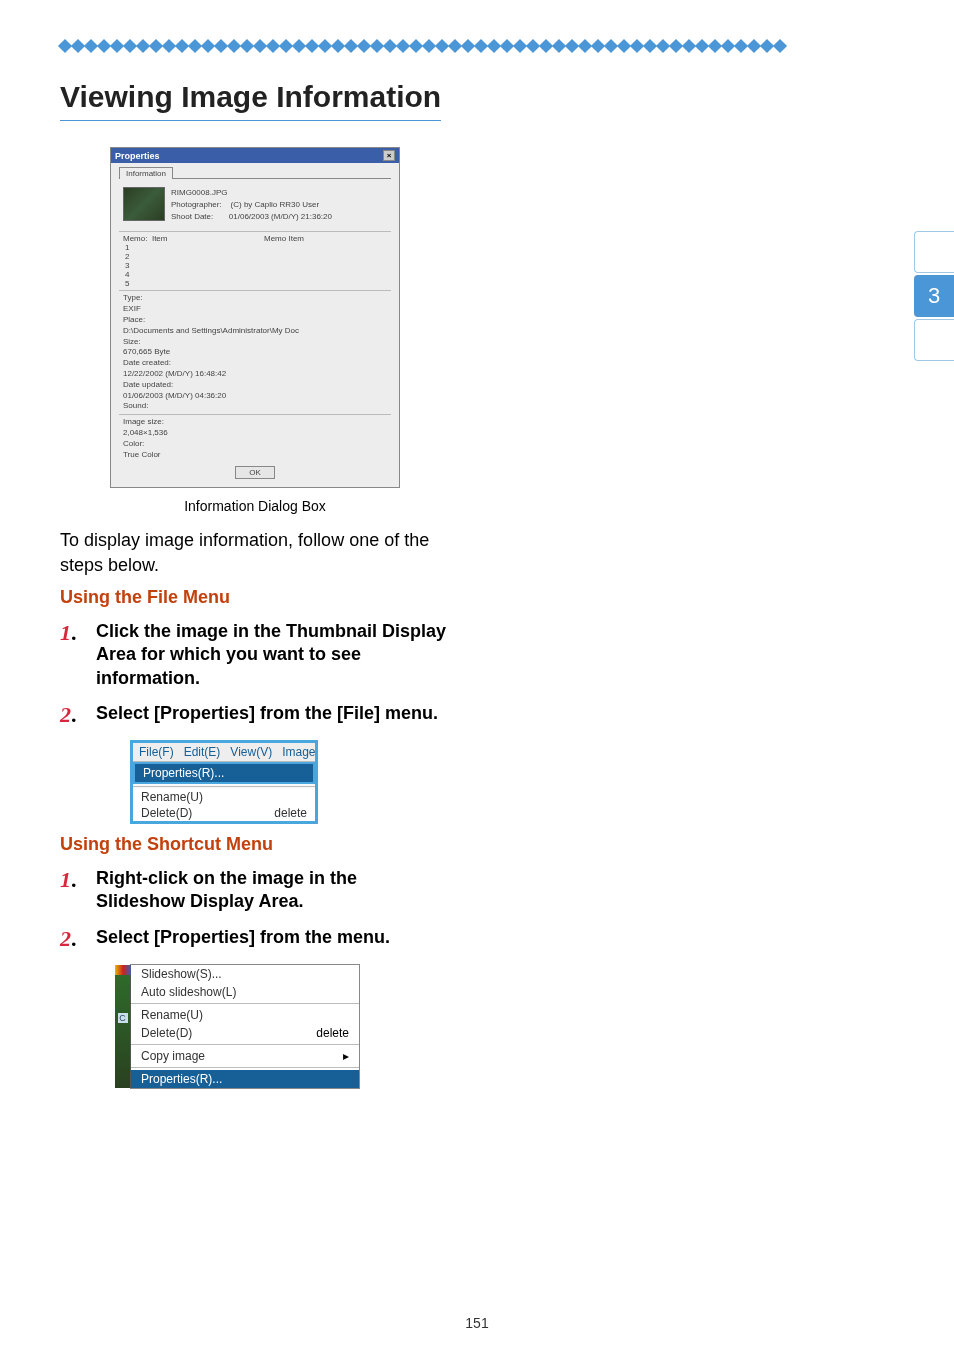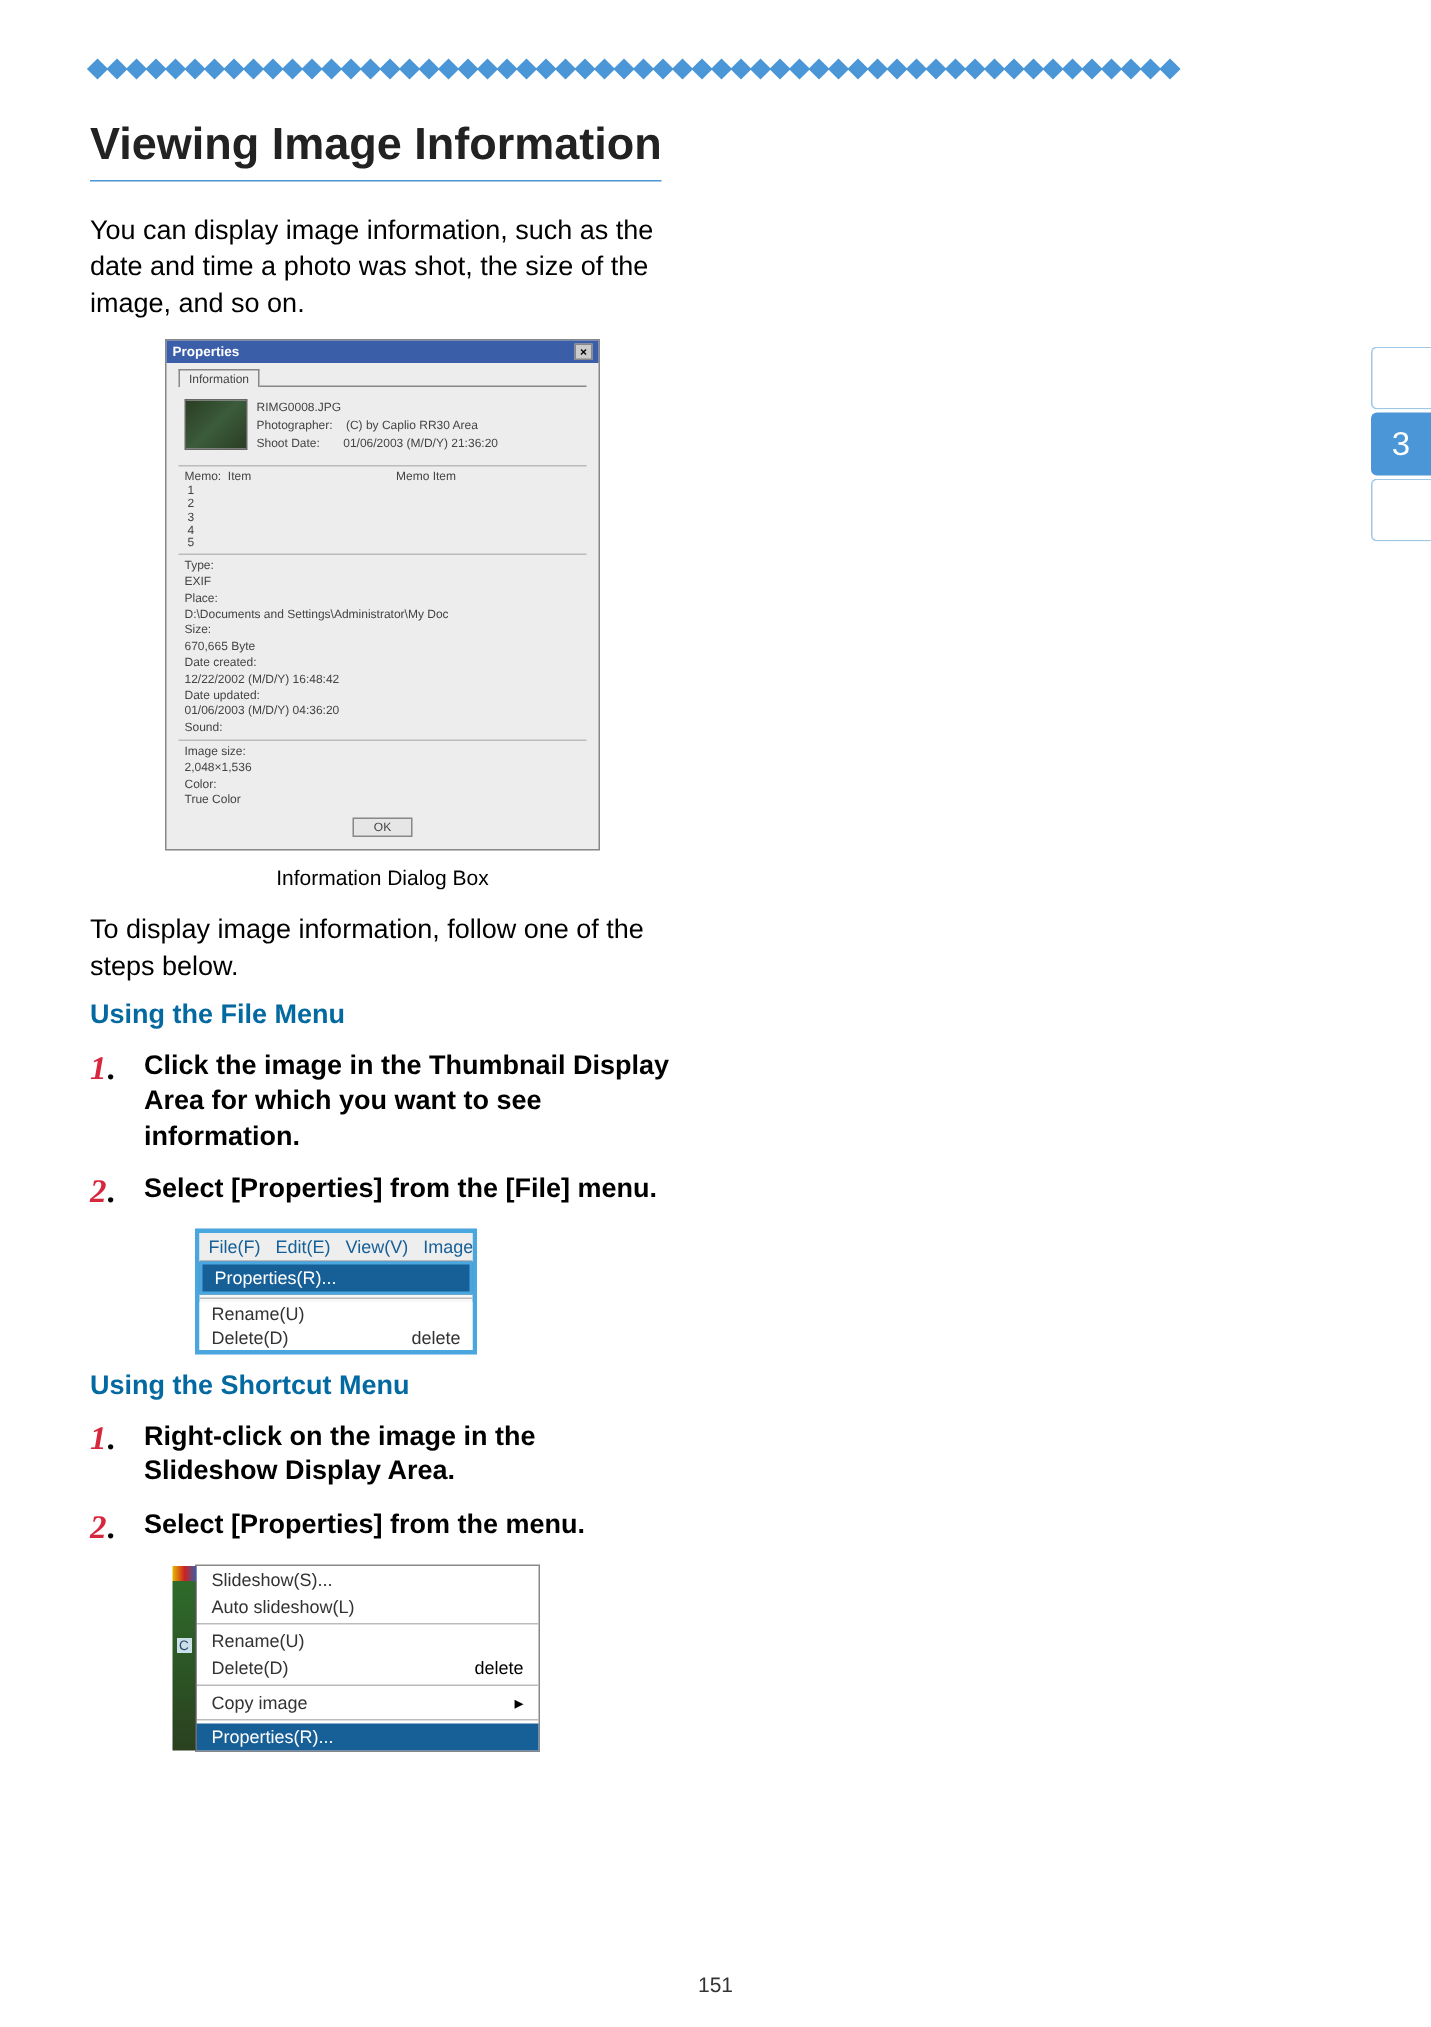--- a/index.html
+++ b/index.html
@@ -151,21 +151,21 @@
       margin: 10px 0 14px 0;
     }
     .para {
       font-size: 18px;
       line-height: 1.35;
       margin-bottom: 10px;
     }
     .h2 {
       font-size: 18px;
       font-weight: bold;
-      color: #0369a1;
+      color: #c2410c;
       margin: 10px 0 12px 0;
     }
     .step {
       display: flex;
       margin-bottom: 12px;
     }
     .step-num {
       font-family: Georgia, serif;
       font-size: 22px;
       font-style: italic;
@@ -378,36 +378,35 @@
     <div class="diamond"></div>
     <div class="diamond"></div>
   </div>
 
 <div class="side-tab-outline" style="top:231px;"></div>
 <div class="side-tab">3</div>
 <div class="side-tab-outline" style="top:319px;"></div>
 
 <div class="content">
   <h1 class="h1">Viewing Image Information</h1>
-  <p class="intro">You can display image information, such as the date and time a photo was shot, the size of the image, and so on.</p>
 
   <div class="fig1">
     <div class="props-dialog">
       <div class="props-title">
         <span>Properties</span>
         <span class="props-close">×</span>
       </div>
       <div class="props-body">
         <span class="props-tab">Information</span>
         <div class="props-tabline"></div>
         <div class="props-top">
           <div class="thumb"></div>
           <div class="props-top-info">
             <div>RIMG0008.JPG</div>
-            <div><span>Photographer:</span>&nbsp;&nbsp;&nbsp;&nbsp;<span>(C) by Caplio RR30 Area</span></div>
+            <div><span>Photographer:</span>&nbsp;&nbsp;&nbsp;&nbsp;<span>(C) by Caplio RR30 User</span></div>
             <div><span>Shoot Date:</span>&nbsp;&nbsp;&nbsp;&nbsp;&nbsp;&nbsp;&nbsp;<span>01/06/2003 (M/D/Y)  21:36:20</span></div>
           </div>
         </div>
         <div class="props-sep"></div>
         <div class="memo-row">
           <div class="memo-left"><span>Memo:</span>&nbsp;&nbsp;<span>Item</span></div>
           <div class="memo-col">Memo Item</div>
         </div>
         <div class="memo-nums">
             <div>1</div>

